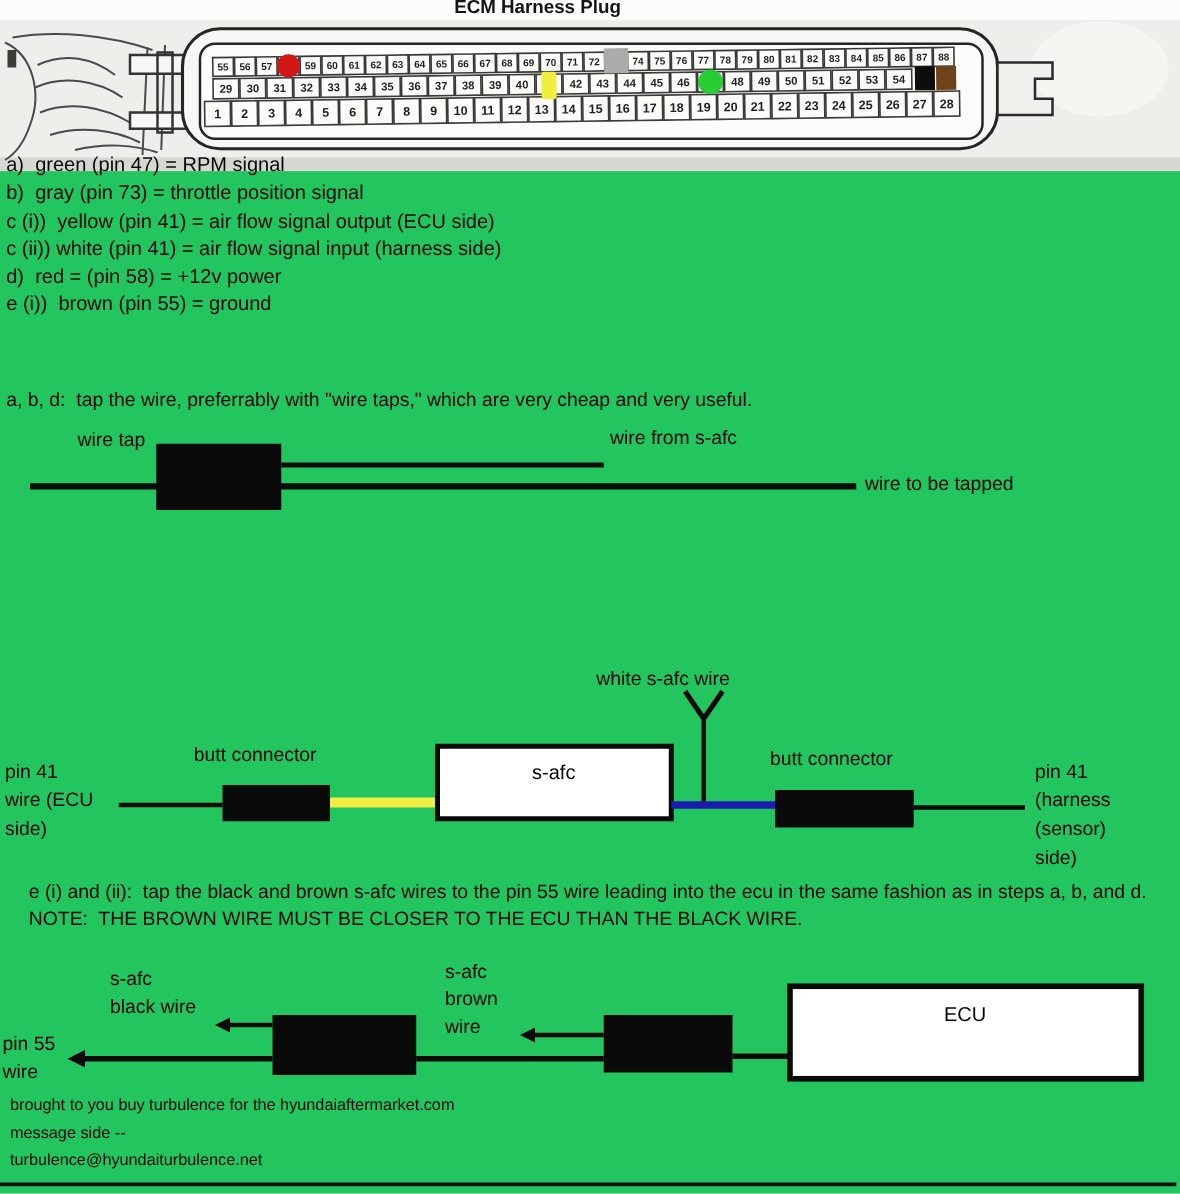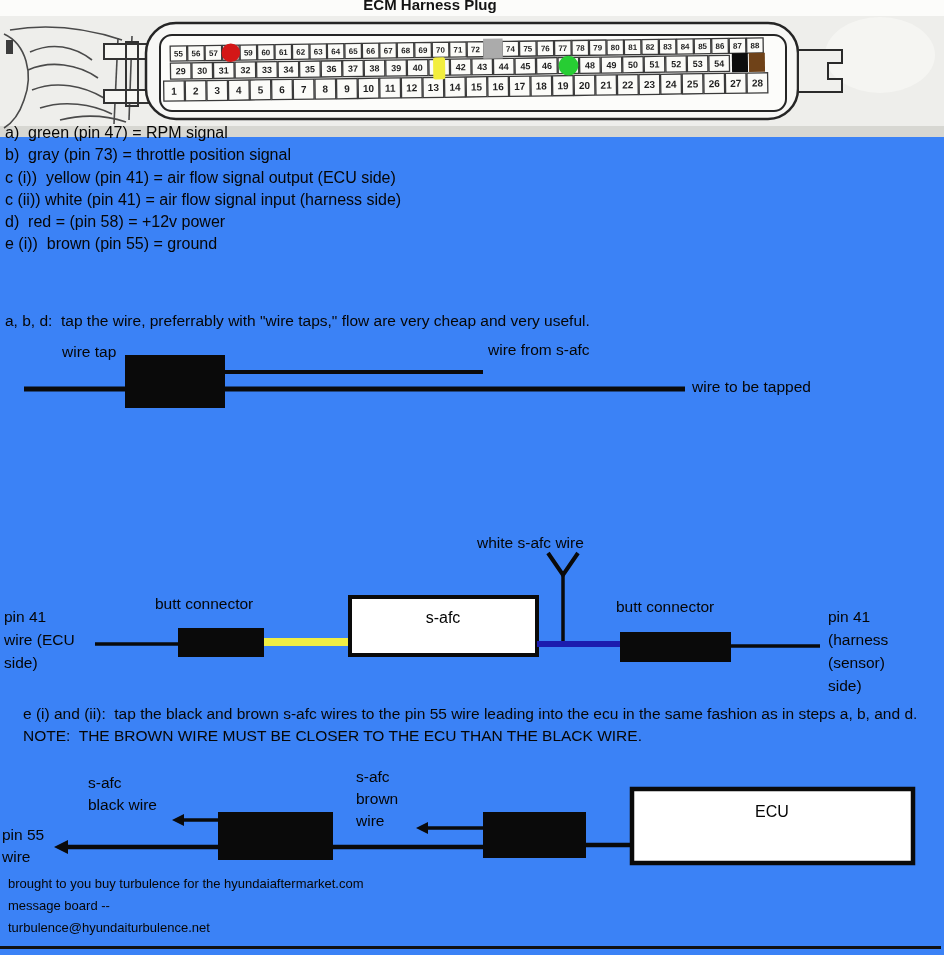--- a/index.html
+++ b/index.html
@@ -1,16 +1,16 @@
 <!DOCTYPE html>
 <html><head>
 <meta charset="utf-8">
 <style>
   html,body{margin:0;padding:0;background:#ffffff;}
-  #page{position:relative;width:944px;height:955px;background:#3b82f6;
+  #page{position:relative;width:944px;height:955px;background:#22c55e;
         font-family:"Liberation Sans",sans-serif;color:#060606;overflow:hidden;}
   .abs{position:absolute;}
   svg{display:block;}
   
   .pin-cell{fill:#fbfbf8;stroke:#3a3a3a;stroke-width:1.3;}
   .pin-num{font-family:"Liberation Sans",sans-serif;font-weight:bold;fill:#1f1f1f;}
   .scan-title{font-family:"Liberation Sans",sans-serif;font-weight:bold;font-size:15px;fill:#141414;}
   .sketch{stroke:#4a4a4a;stroke-width:1.6;fill:none;}
   
   .legend-line{white-space:pre;font-size:16px;line-height:22.3px;}
@@ -247,21 +247,21 @@
 
   <div class="abs" style="left:5px;top:122px;">
     <div class="legend-line">a)  green (pin 47) = RPM signal</div>
     <div class="legend-line">b)  gray (pin 73) = throttle position signal</div>
     <div class="legend-line">c (i))  yellow (pin 41) = air flow signal output (ECU side)</div>
     <div class="legend-line">c (ii)) white (pin 41) = air flow signal input (harness side)</div>
     <div class="legend-line">d)  red = (pin 58) = +12v power</div>
     <div class="legend-line">e (i))  brown (pin 55) = ground</div>
   </div>
 
-  <div class="abs para" style="left:5px;top:310px;width:930px;">a, b, d:  tap the wire, preferrably with "wire taps," flow are very cheap and very useful.</div>
+  <div class="abs para" style="left:5px;top:310px;width:930px;">a, b, d:  tap the wire, preferrably with "wire taps," which are very cheap and very useful.</div>
 
   <svg class="abs" style="left:0;top:335px;" width="944" height="85" viewBox="0 0 944 85">
     <text class="dlabel" x="62" y="22">wire tap</text>
     <text class="dlabel" x="488" y="20">wire from s-afc</text>
     <text class="dlabel" x="692" y="57">wire to be tapped</text>
     <line class="wire" x1="225" y1="37" x2="483" y2="37" stroke-width="4"></line>
     <line class="wire" x1="24" y1="54" x2="685" y2="54" stroke-width="5"></line>
     <rect class="blk" x="125" y="20" width="100" height="53"></rect>
   </svg>
 
@@ -318,18 +318,18 @@
     <line class="wire" x1="67" y1="85" x2="218" y2="85" stroke-width="4.5"></line>
     <line class="wire" x1="333" y1="85" x2="483" y2="85" stroke-width="4.5"></line>
     <line class="wire" x1="586" y1="83" x2="632" y2="83" stroke-width="4.5"></line>
 
     <rect class="obox" x="632" y="27" width="281" height="74" stroke-width="4.5"></rect>
     <text class="boxlabel" x="772" y="55" text-anchor="middle">ECU</text>
   </svg>
 
   <div class="abs" style="left:8px;top:873px;">
     <div class="footer-line">brought to you buy turbulence for the hyundaiaftermarket.com</div>
-    <div class="footer-line">message board --</div>
+    <div class="footer-line">message side --</div>
     <div class="footer-line">turbulence@hyundaiturbulence.net</div>
   </div>
 
   <div class="abs" style="left:0;top:946px;width:941px;height:3px;background:#111;"></div>
 </div>
 
 </body></html>

